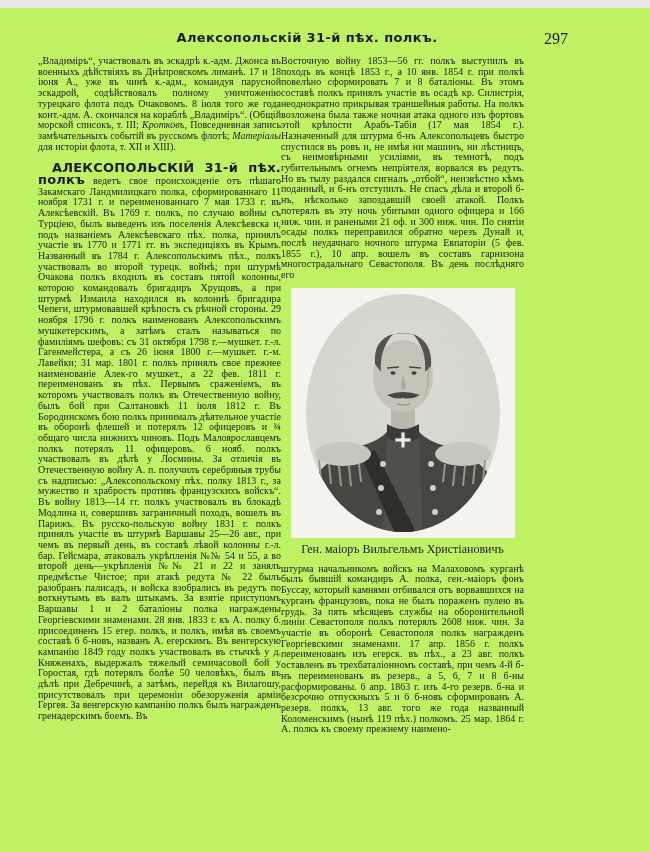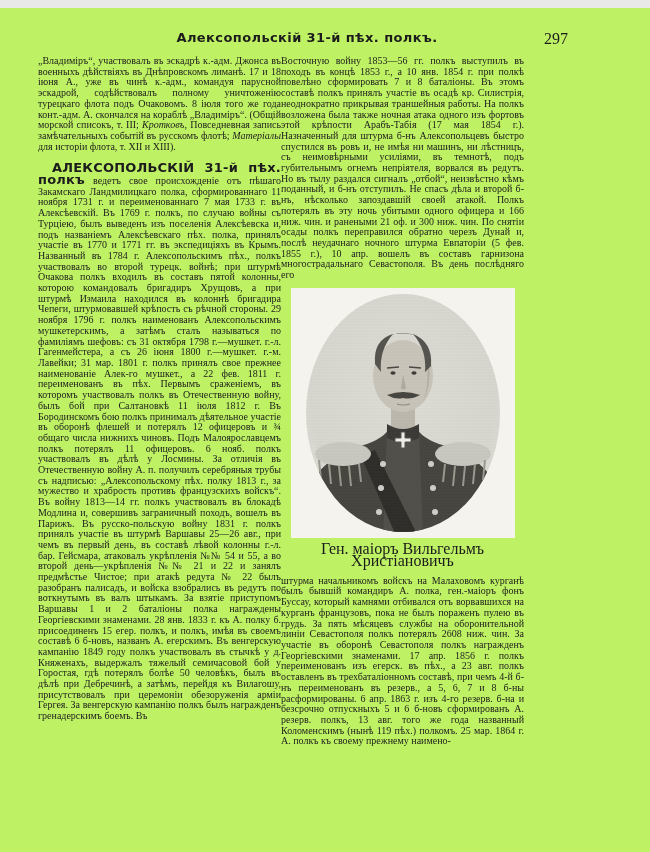--- a/index.html
+++ b/index.html
@@ -54,21 +54,21 @@
   .article-par{ text-indent:14px;}
   i.cite{font-style:italic;}
   figure.portrait{
     margin:7px auto 3px auto;
     width:224px;
     text-align:center;
   }
   .portrait svg{display:block;margin:0 auto;}
   .caption{
     margin-top:5px;
-    font-size:16px;
+    font-size:12px;
     line-height:12px;
     text-align:center;
     text-indent:0;
   }
   .caption .l2{letter-spacing:3px;}
   .after-portrait{margin-top:9px !important;}
 </style>
 </head>
 <body>
 

